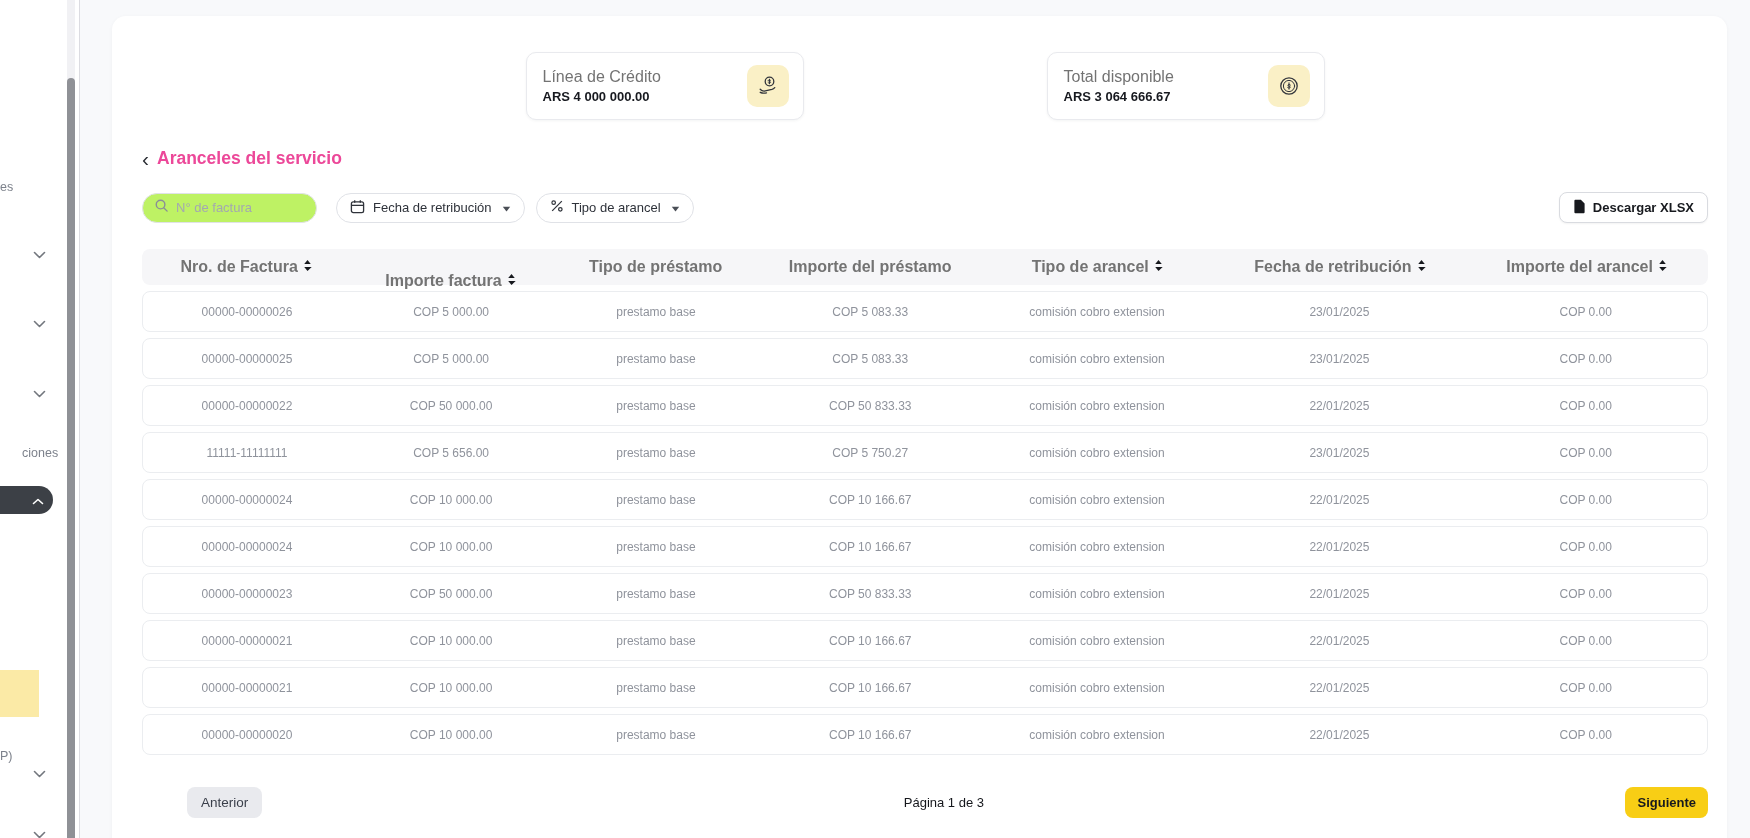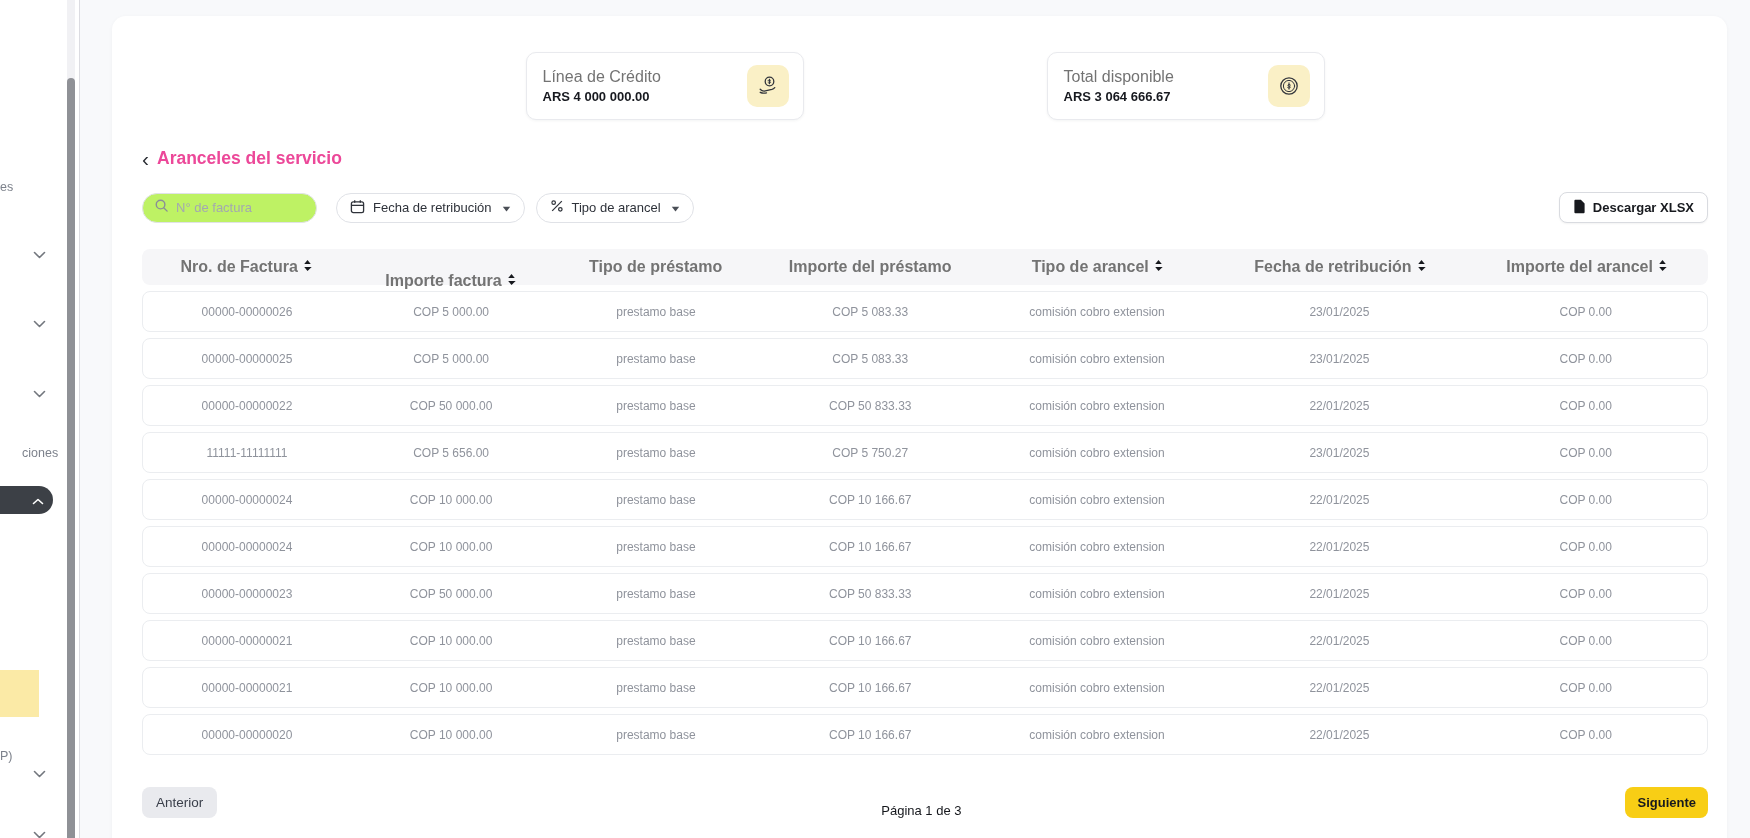--- a/index.html
+++ b/index.html
@@ -56,21 +56,21 @@
                   color:#17191e; font-family:inherit; cursor:pointer; box-shadow:0 1px 2px rgba(0,0,0,.05); }
 
   
   .table { margin-top:26px; }
   .thead { height:36px; background:#f6f6f8; border-radius:8px; display:flex; align-items:center; }
   .th { display:flex; align-items:center; justify-content:center; gap:5px; font-size:16px; font-weight:bold; color:#737373; }
   .tr { height:41px; margin-top:6px; border:1px solid #ebedf0; border-radius:8px; display:flex; align-items:center; background:#fff; }
   .td { font-size:12px; color:#8f939c; text-align:center; overflow:hidden; white-space:nowrap; }
 
   
-  .pagination { margin-top:32px; display:flex; align-items:flex-end; }
+  .pagination { margin-top:32px; display:flex; align-items:center;margin-left:45px; }
   .btn-prev { height:31px; padding:0 14px; background:#e9eaee; border:0; border-radius:8px; font-size:13.5px;
               color:#3a3f4a; font-family:inherit; cursor:pointer; }
   .page-status { flex:1; text-align:center; font-size:13px; color:#15171c; }
   .btn-next { height:31px; padding:0 12px; background:#f8ce15; border:0; border-radius:8px; font-size:13px;
               font-weight:600; color:#17191e; font-family:inherit; cursor:pointer; }
 </style>
 </head>
 <body>
 
 <div class="viewport">

